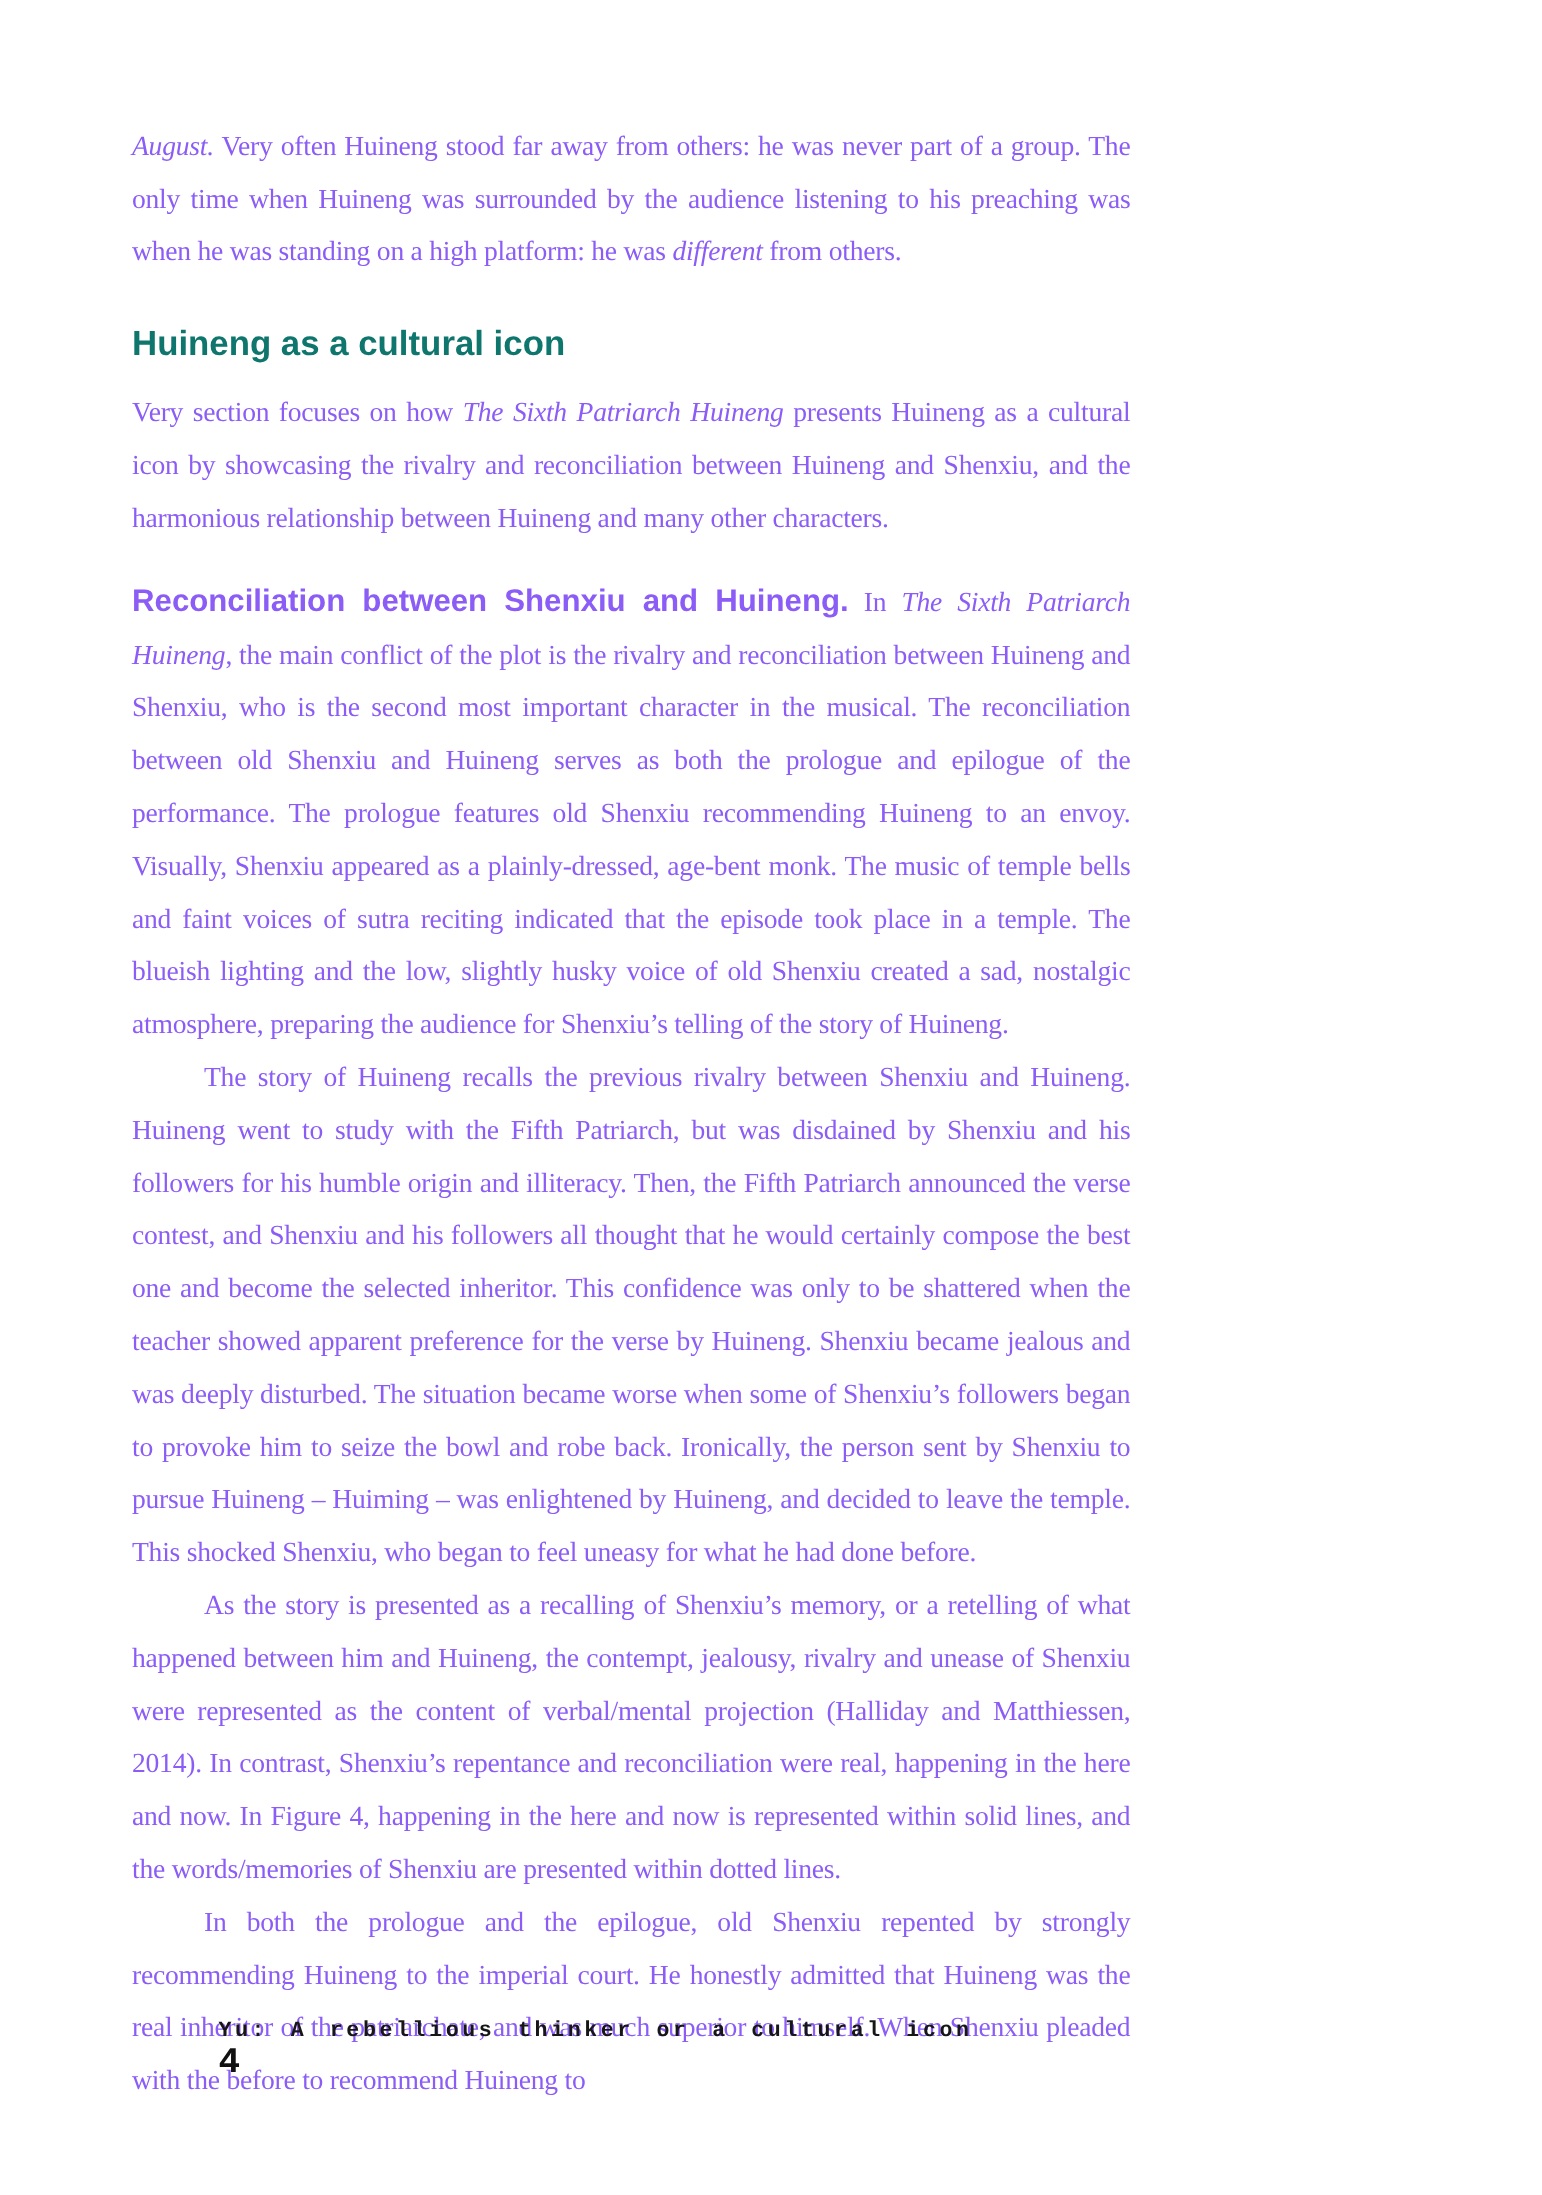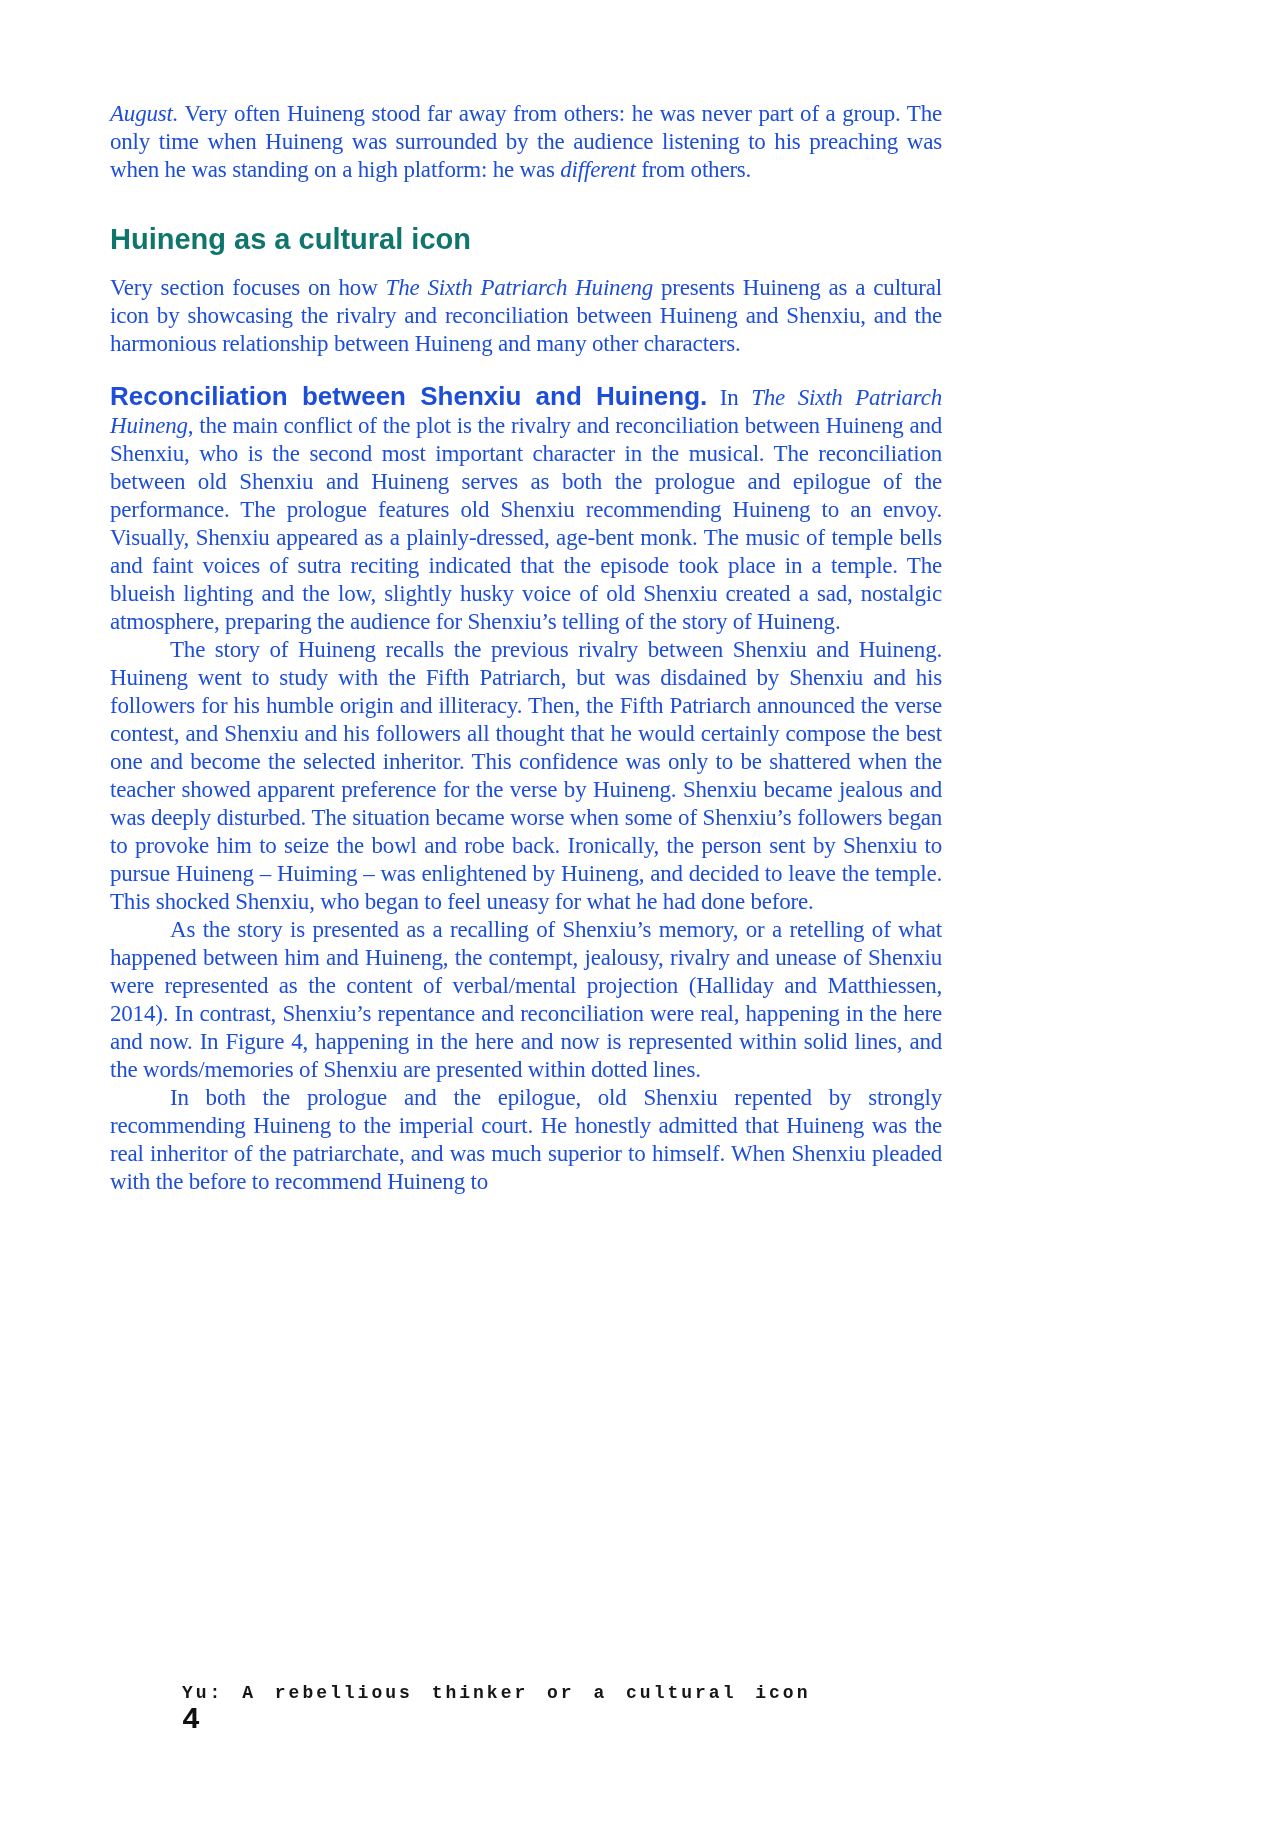--- a/index.html
+++ b/index.html
@@ -22,25 +22,25 @@
   }
   .text-column {
     position: absolute;
     left: 110px;
     top: 100px;
     width: 832px;
   }
   .para {
     margin: 0;
     font-size: 23px;
-    line-height: 28px;
+    line-height: 44px;
     letter-spacing: -0.2px;
     text-align: justify;
     text-justify: inter-word;
-    color: #1d4ed8;
+    color: #8b5cf6;
   }
   .para.indent {
     text-indent: 60px;
   }
   .para.space-before {
     margin-top: 24px;
   }
   .section-heading {
     font-family: "Liberation Sans", "DejaVu Sans", sans-serif;
     font-weight: bold;

